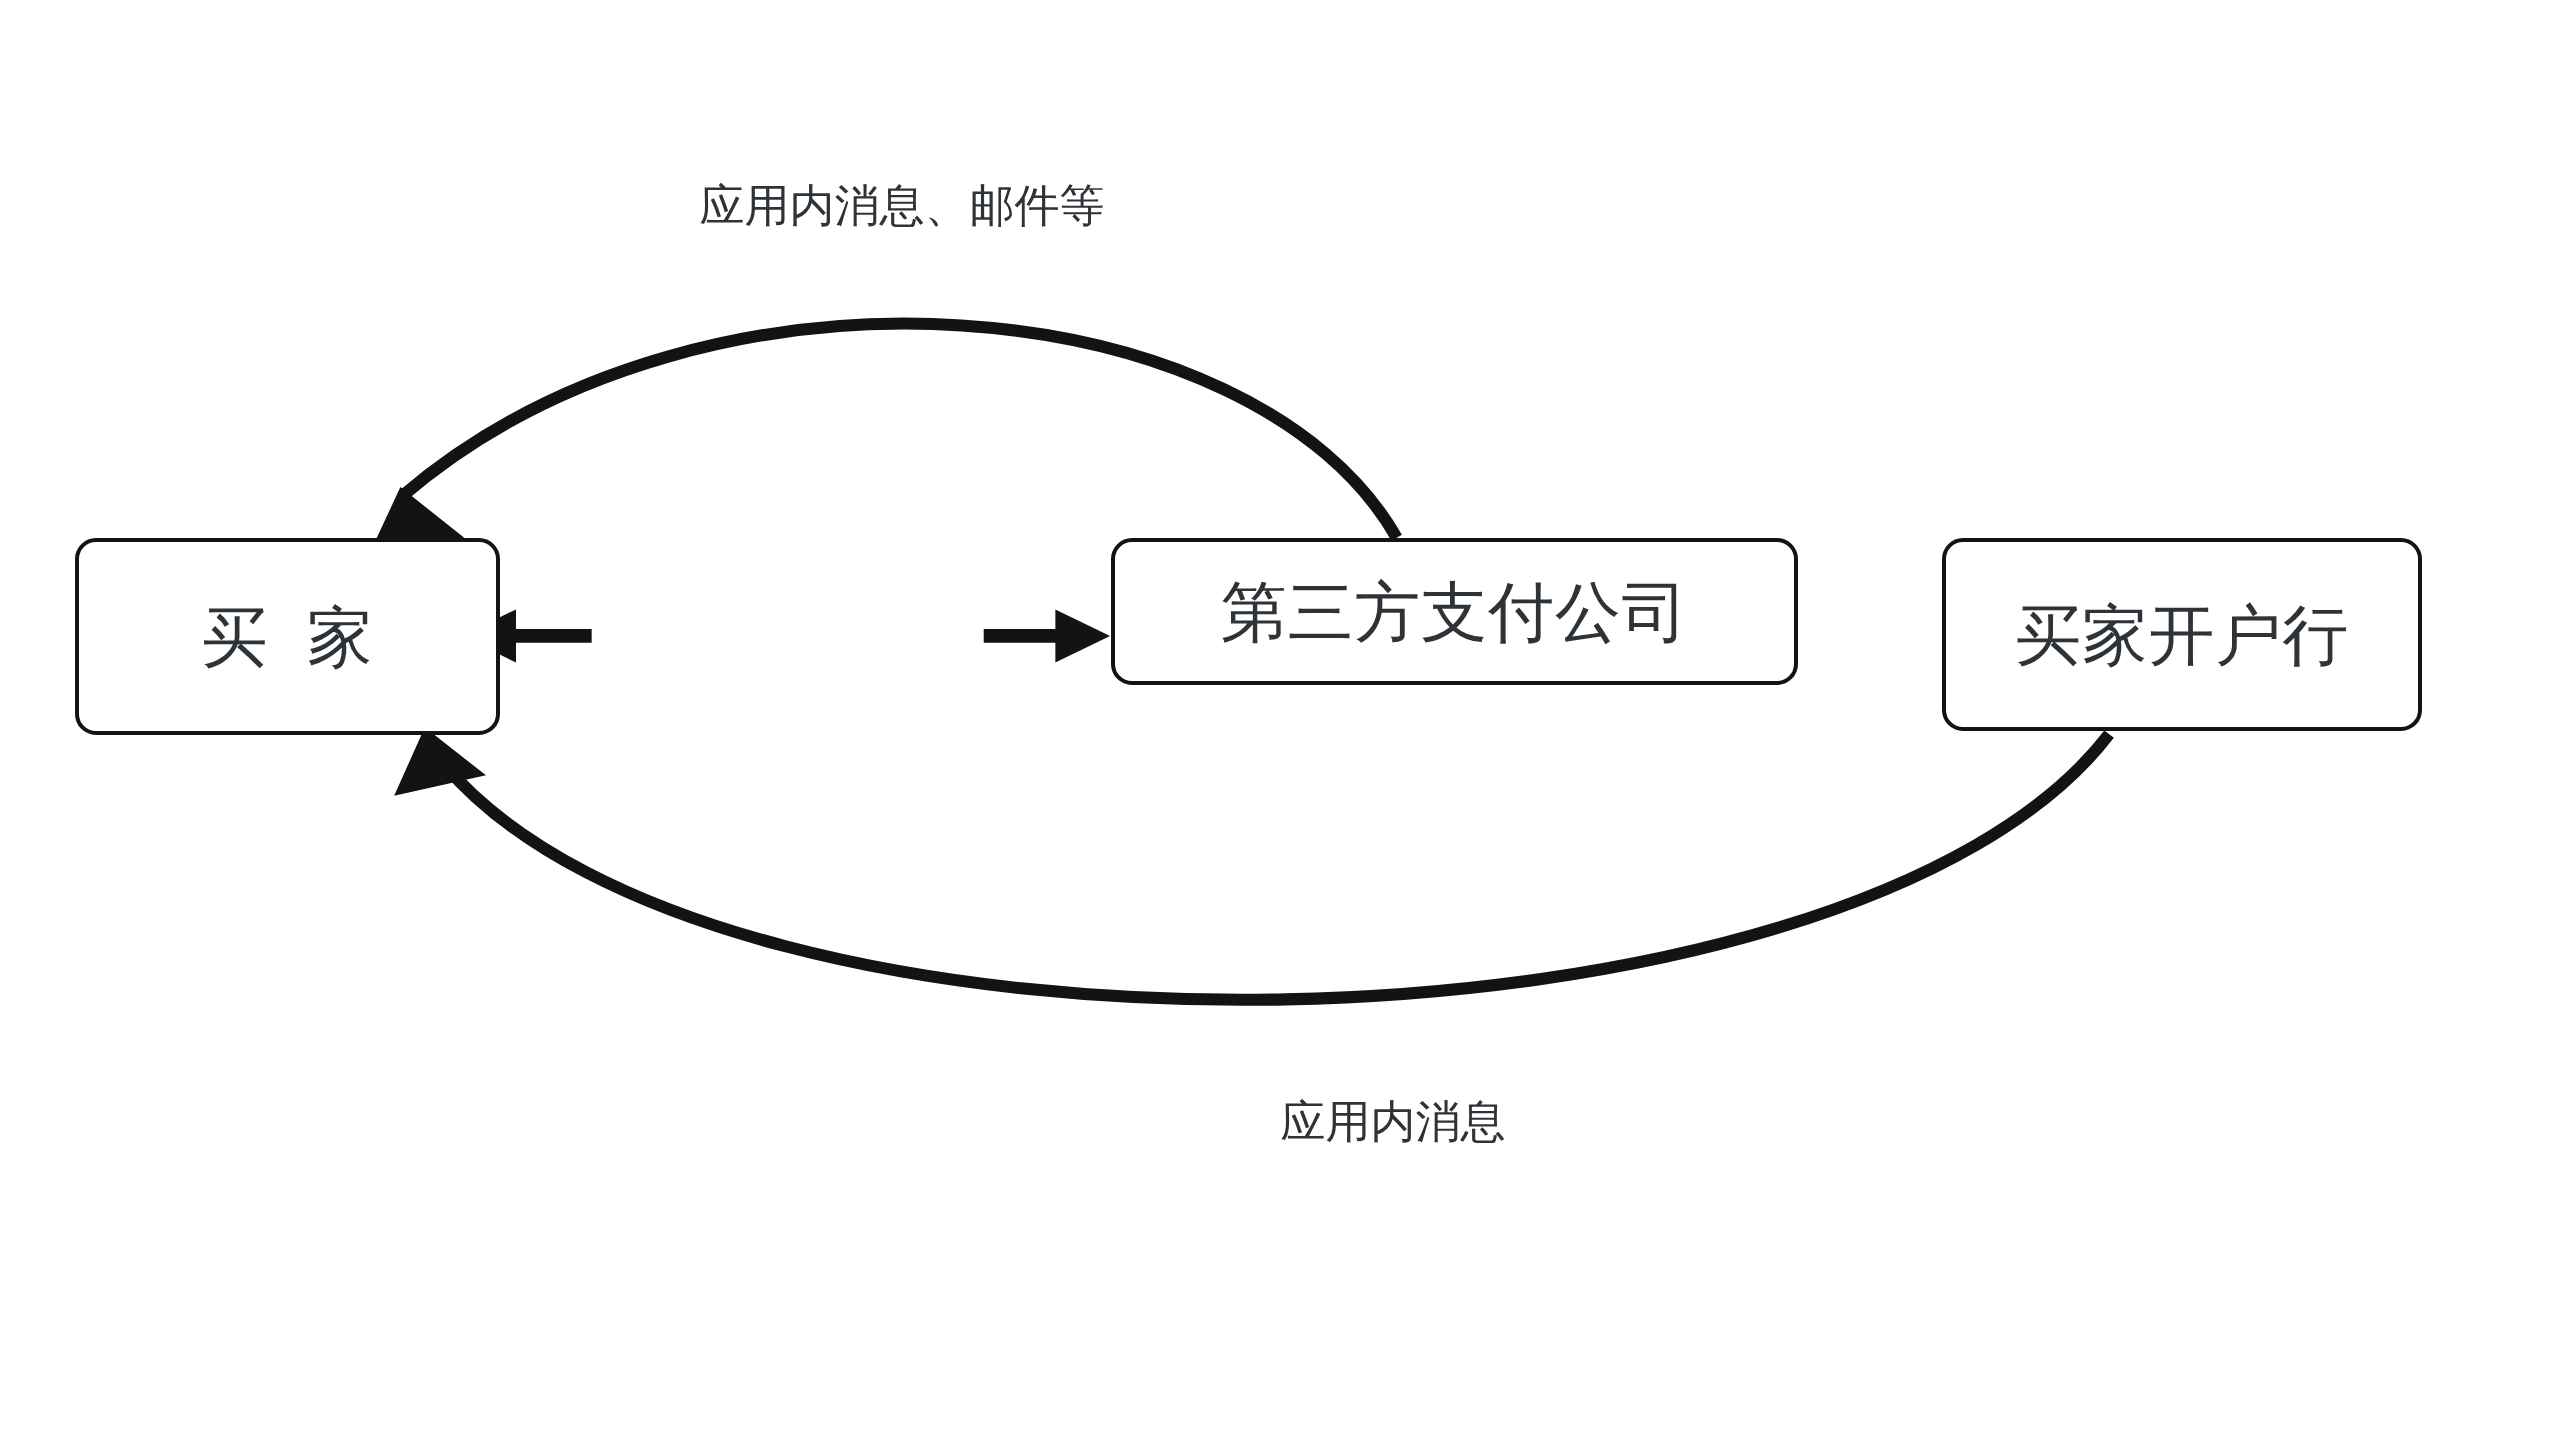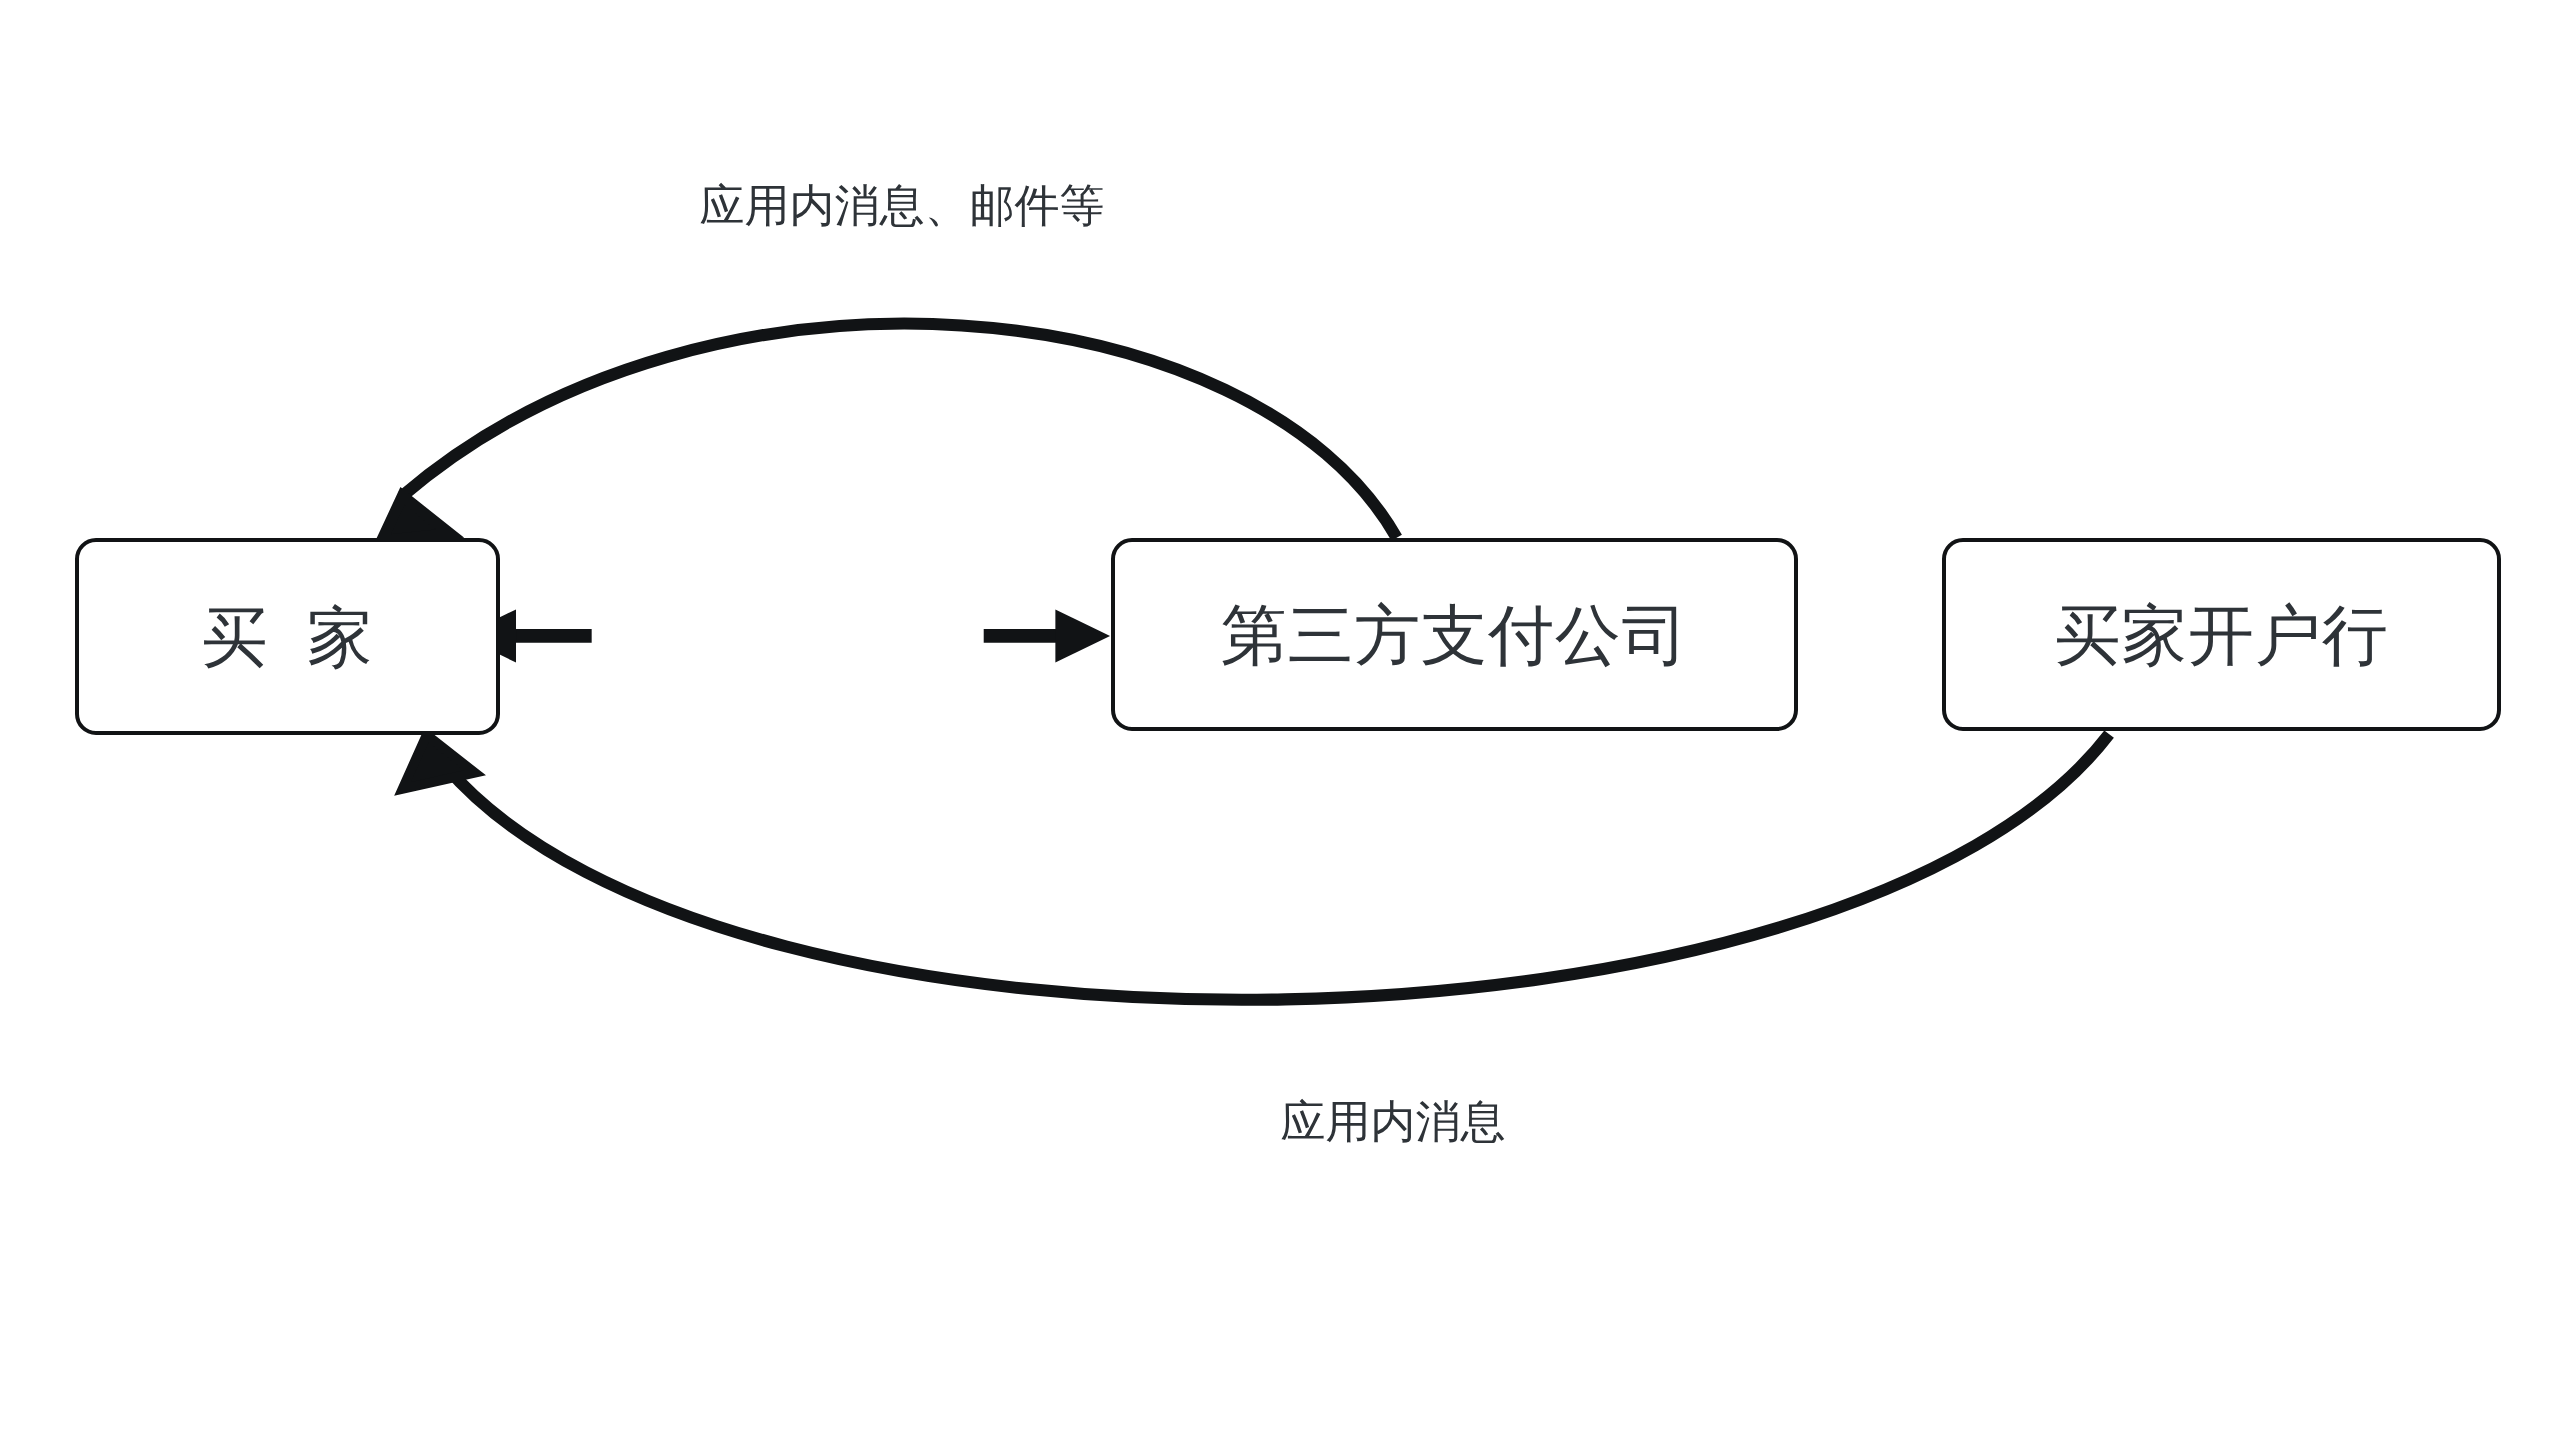--- a/index.html
+++ b/index.html
@@ -45,22 +45,22 @@
   .edge-label {
     position: absolute;
     color: #2e3338;
     font-size: 45px;
     line-height: 1;
     white-space: pre;
     font-weight: 400;
     text-align: center;
   }
   #node-buyer      { left: 75px;   top: 538px; width: 425px; height: 197px; }
-  #node-payment    { left: 1111px; top: 538px; width: 687px; height: 193px; }
-  #node-bank       { left: 1942px; top: 538px; width: 559px; height: 193px; }
+  #node-payment    { left: 1111px; top: 538px; width: 687px; height: 147px; }
+  #node-bank       { left: 1942px; top: 538px; width: 480px; height: 193px; }
   #label-inapp     { left: 612px;  top: 184px; width: 580px; font-family: Liberation Serif, serif; }
   #label-poll      { left: 596px;  top: 608px; width: 386px; }
   #label-sms       { left: 1240px; top: 1099px; width: 306px; }
 </style>
 </head>
 <body>
 
 <div id="canvas">
 
   <svg id="diagram-svg" viewBox="0 0 3200 1800" xmlns="http://www.w3.org/2000/svg">

